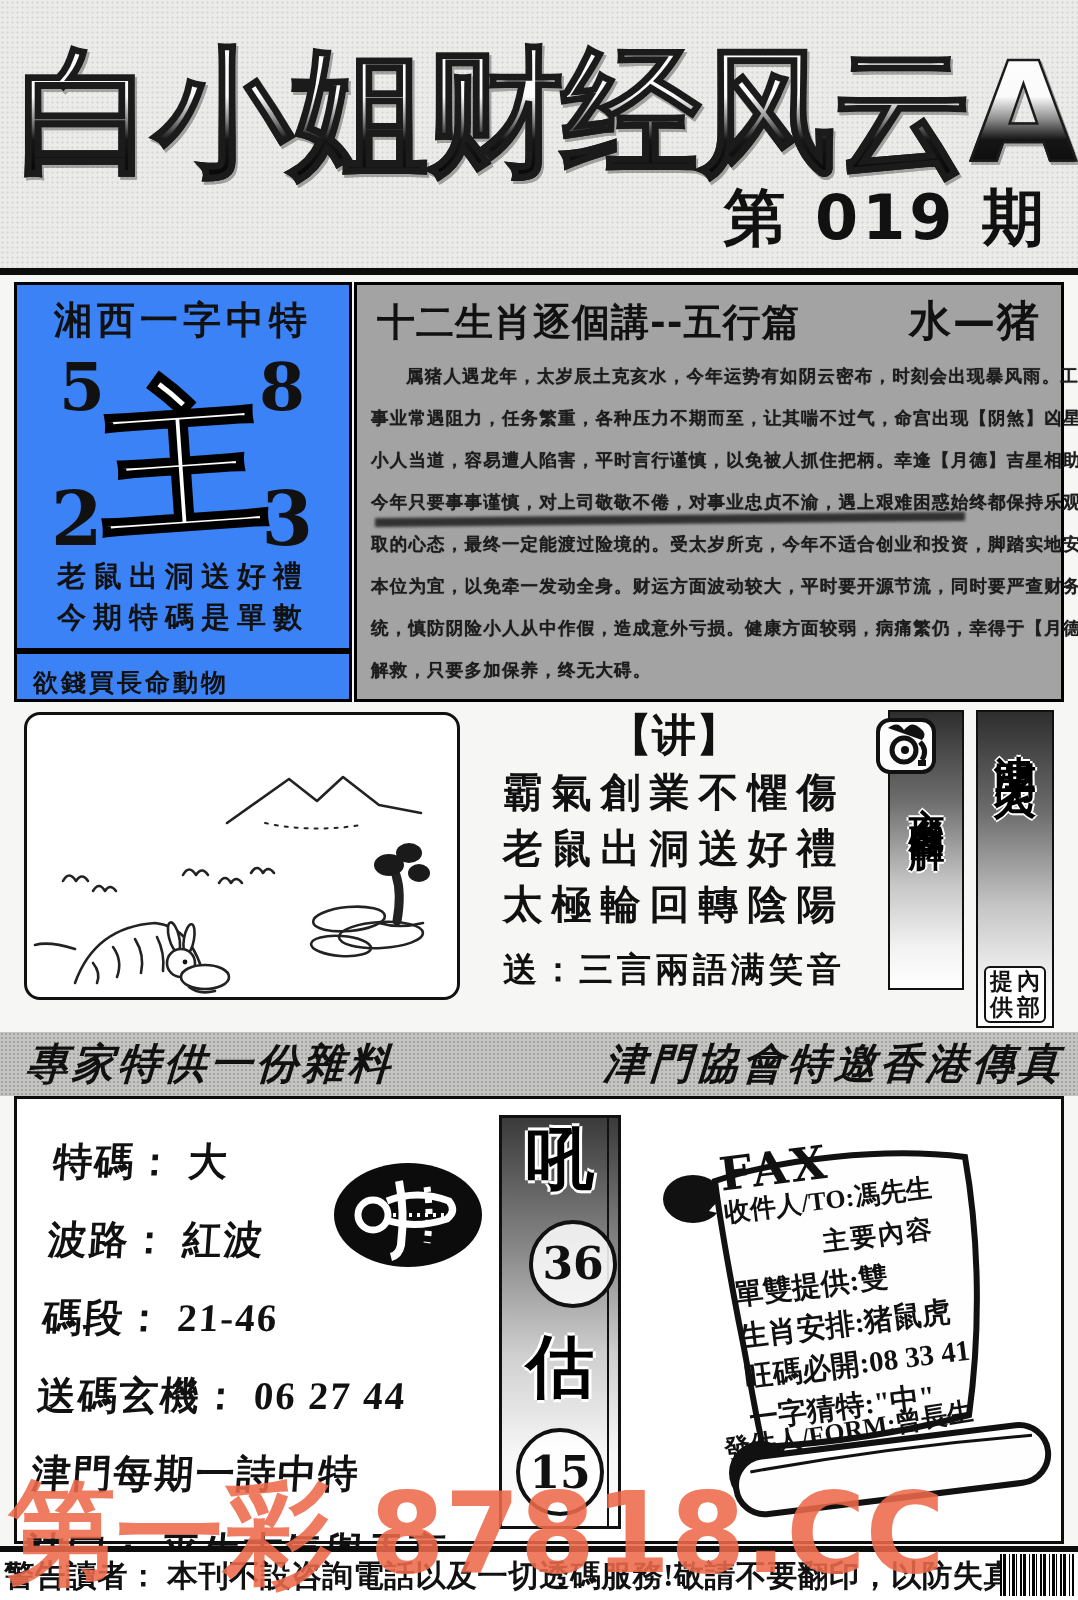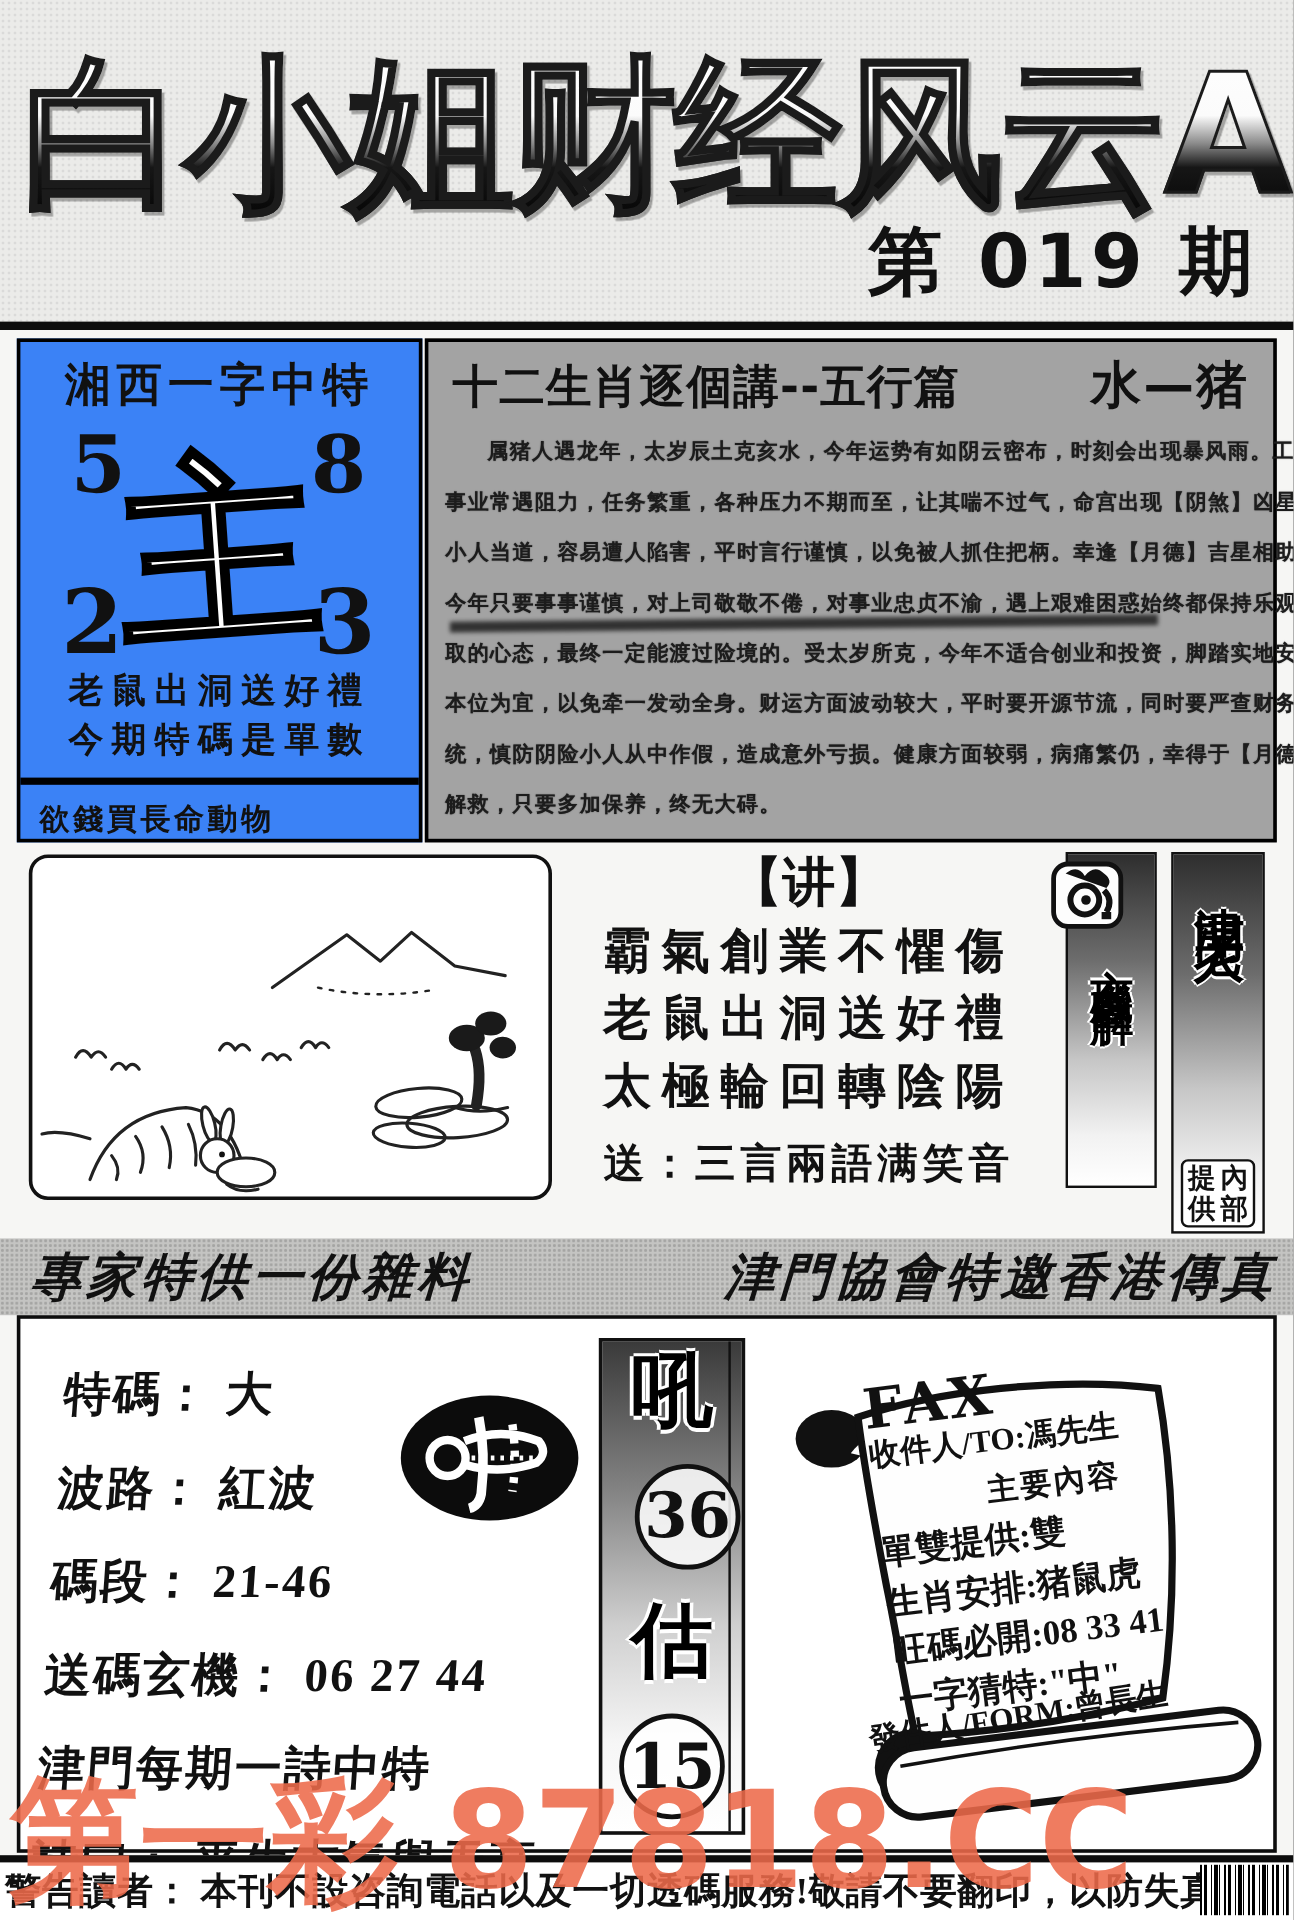--- a/index.html
+++ b/index.html
@@ -133,21 +133,21 @@
   }
   .roar-strip::after { content:""; position:absolute; top:0; bottom:0; right:9px; width:2px; background:#111; }
   .roar-char {
     font-size:68px; font-weight:900; line-height:1.05; color:#000;
     text-shadow:-3px 0 0 #fff,3px 0 0 #fff,0 -3px 0 #fff,0 3px 0 #fff;
   }
   .circle-num {
     width:88px; height:88px; border:4px solid #111; border-radius:50%;
     background:rgba(255,255,255,.85);
     display:flex; align-items:center; justify-content:center;
-    font-size:52px; font-weight:900; font-family:"DejaVu Serif",serif; z-index:2;
+    font-size:44px; font-weight:900; font-family:"DejaVu Serif",serif; z-index:2;
   }
   .circle-num.n1 { margin-right:-26px; }
 
   .fax-area { position:absolute; left:614px; top:8px; width:430px; height:432px; }
   .fax-svg { position:absolute; left:0; top:0; }
   .fax-text { position:absolute; left:86px; top:48px; width:300px; transform:rotate(-7deg); transform-origin:left top; }
   .fax-title { font-family:"DejaVu Serif",serif; font-size:46px; font-weight:900; letter-spacing:3px; line-height:.9; }
   .fax-to { font-size:26px; font-weight:900; white-space:nowrap; }
   .fax-subject { font-size:26px; font-weight:900; text-align:center; margin:6px 0 4px 0; letter-spacing:2px; }
   .fax-line { font-size:29px; font-weight:900; line-height:1.42; white-space:nowrap; }

